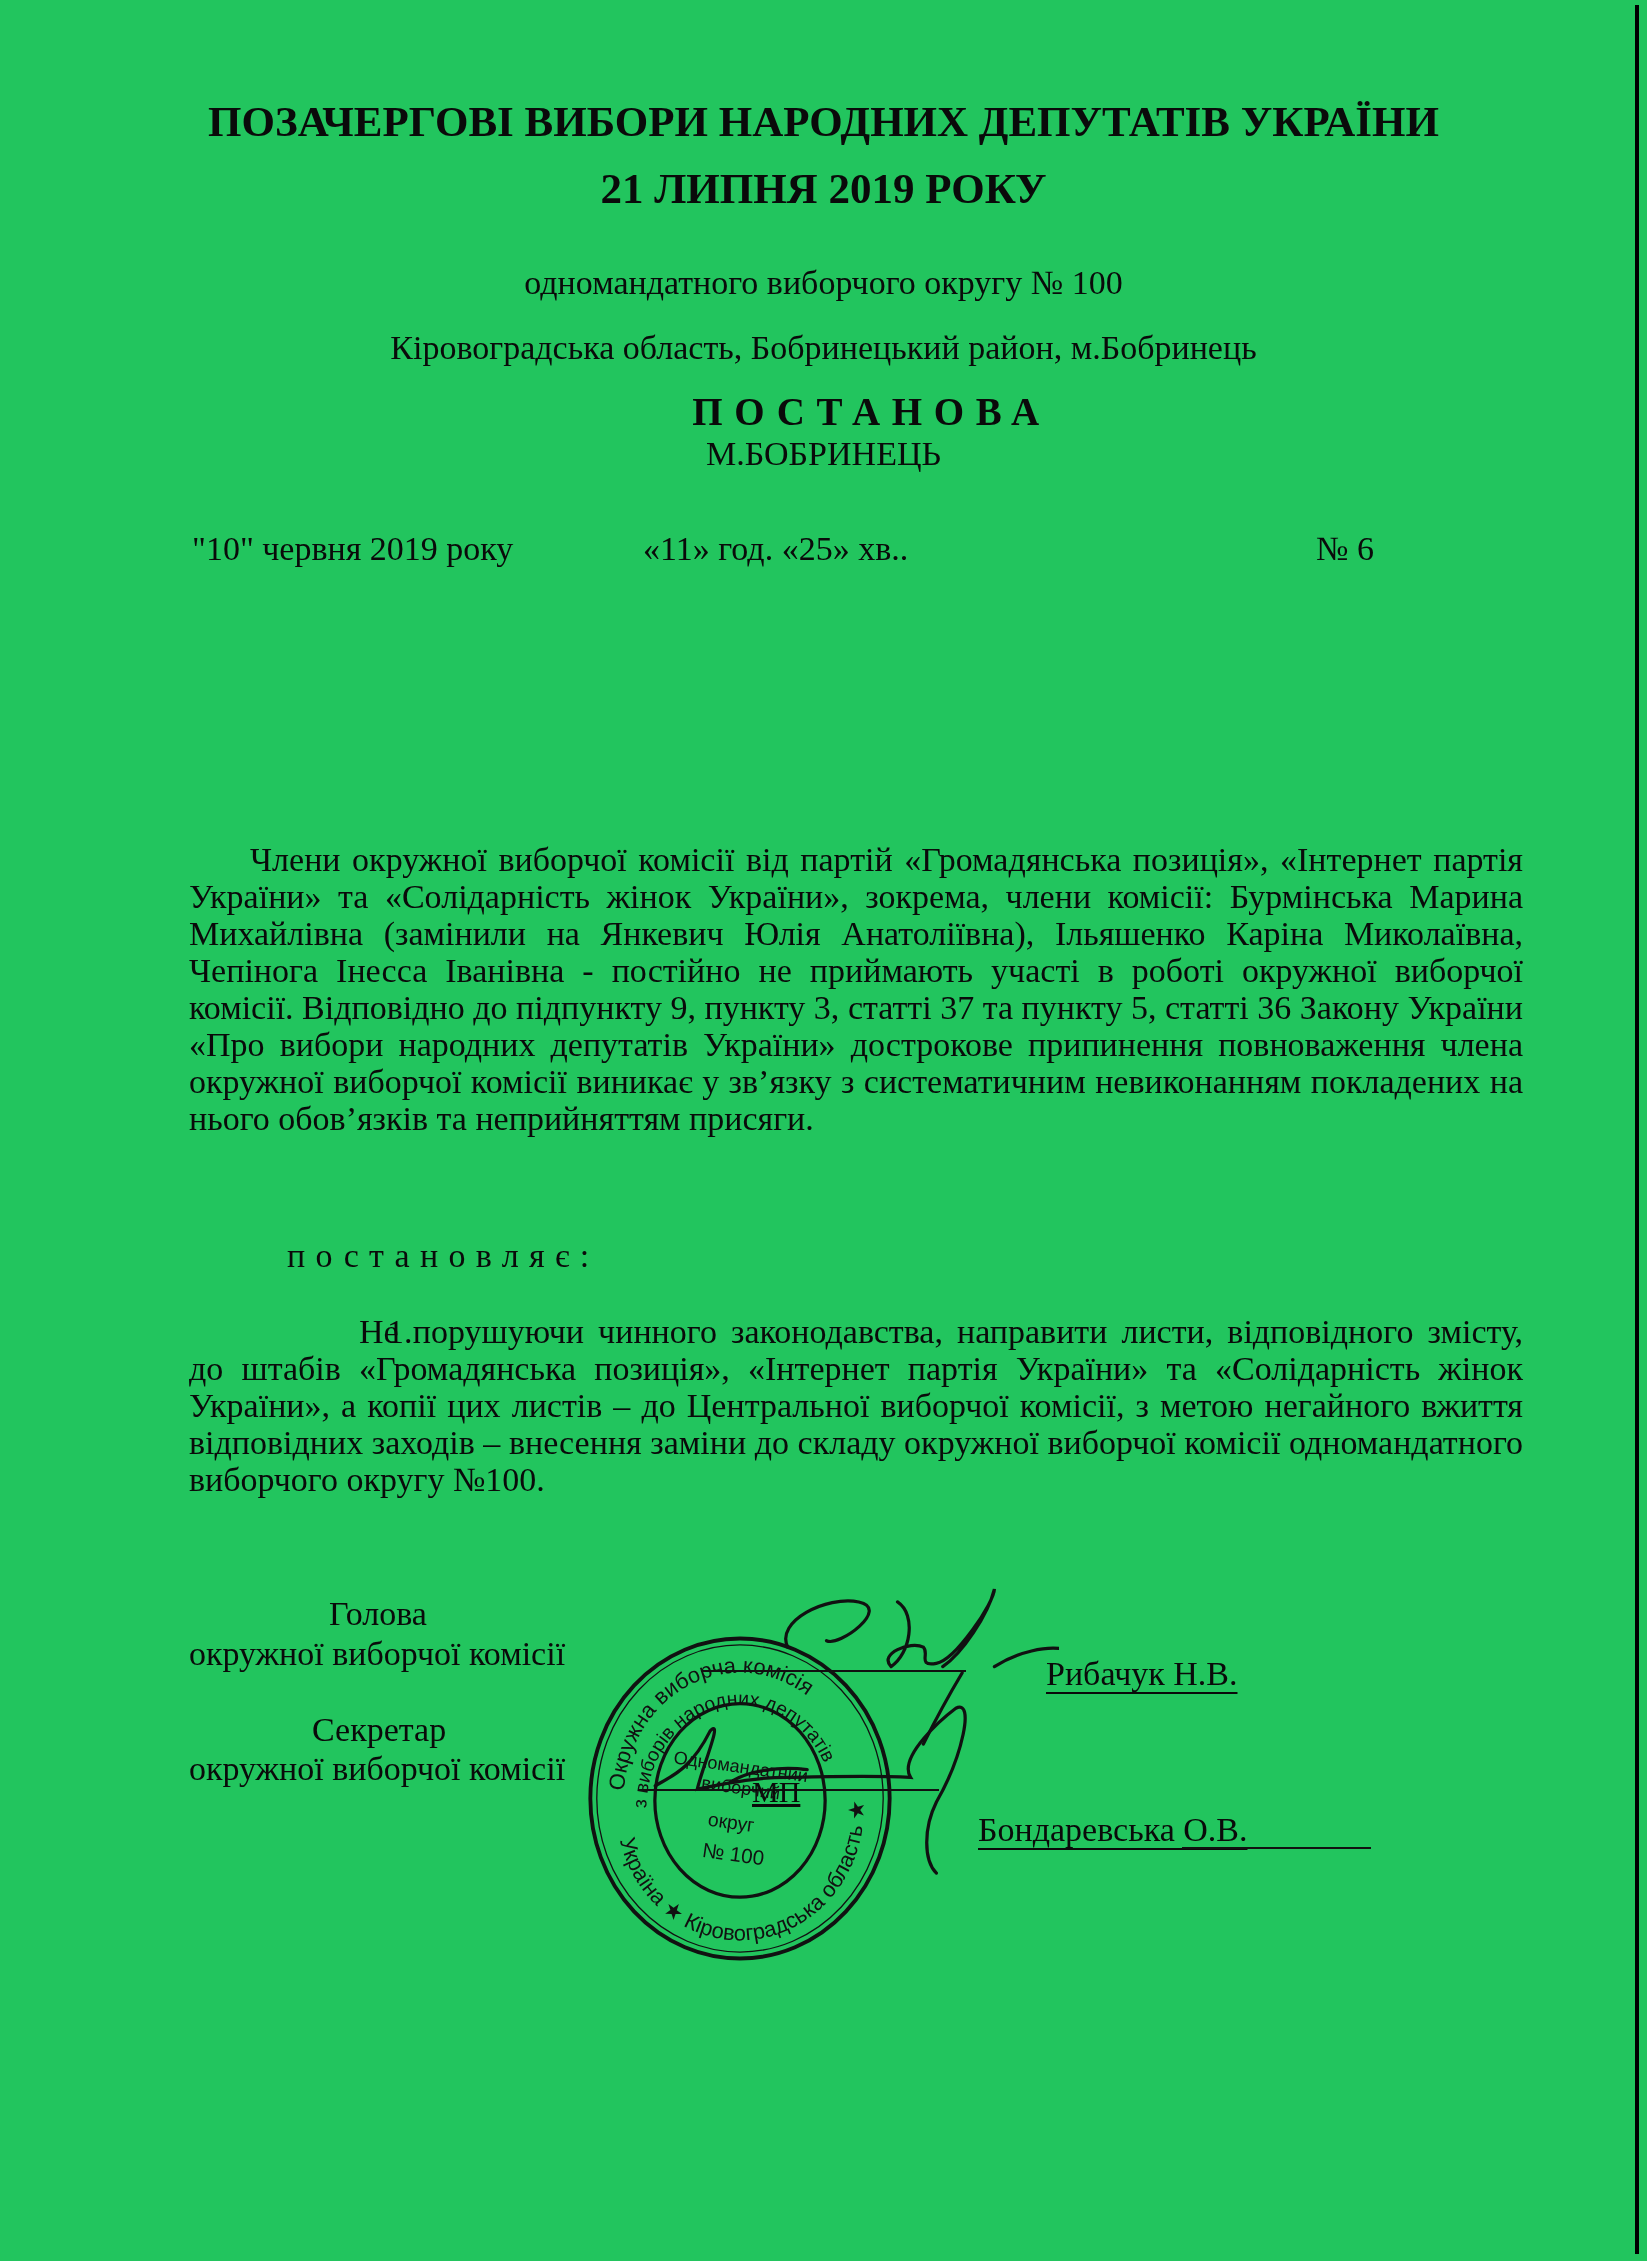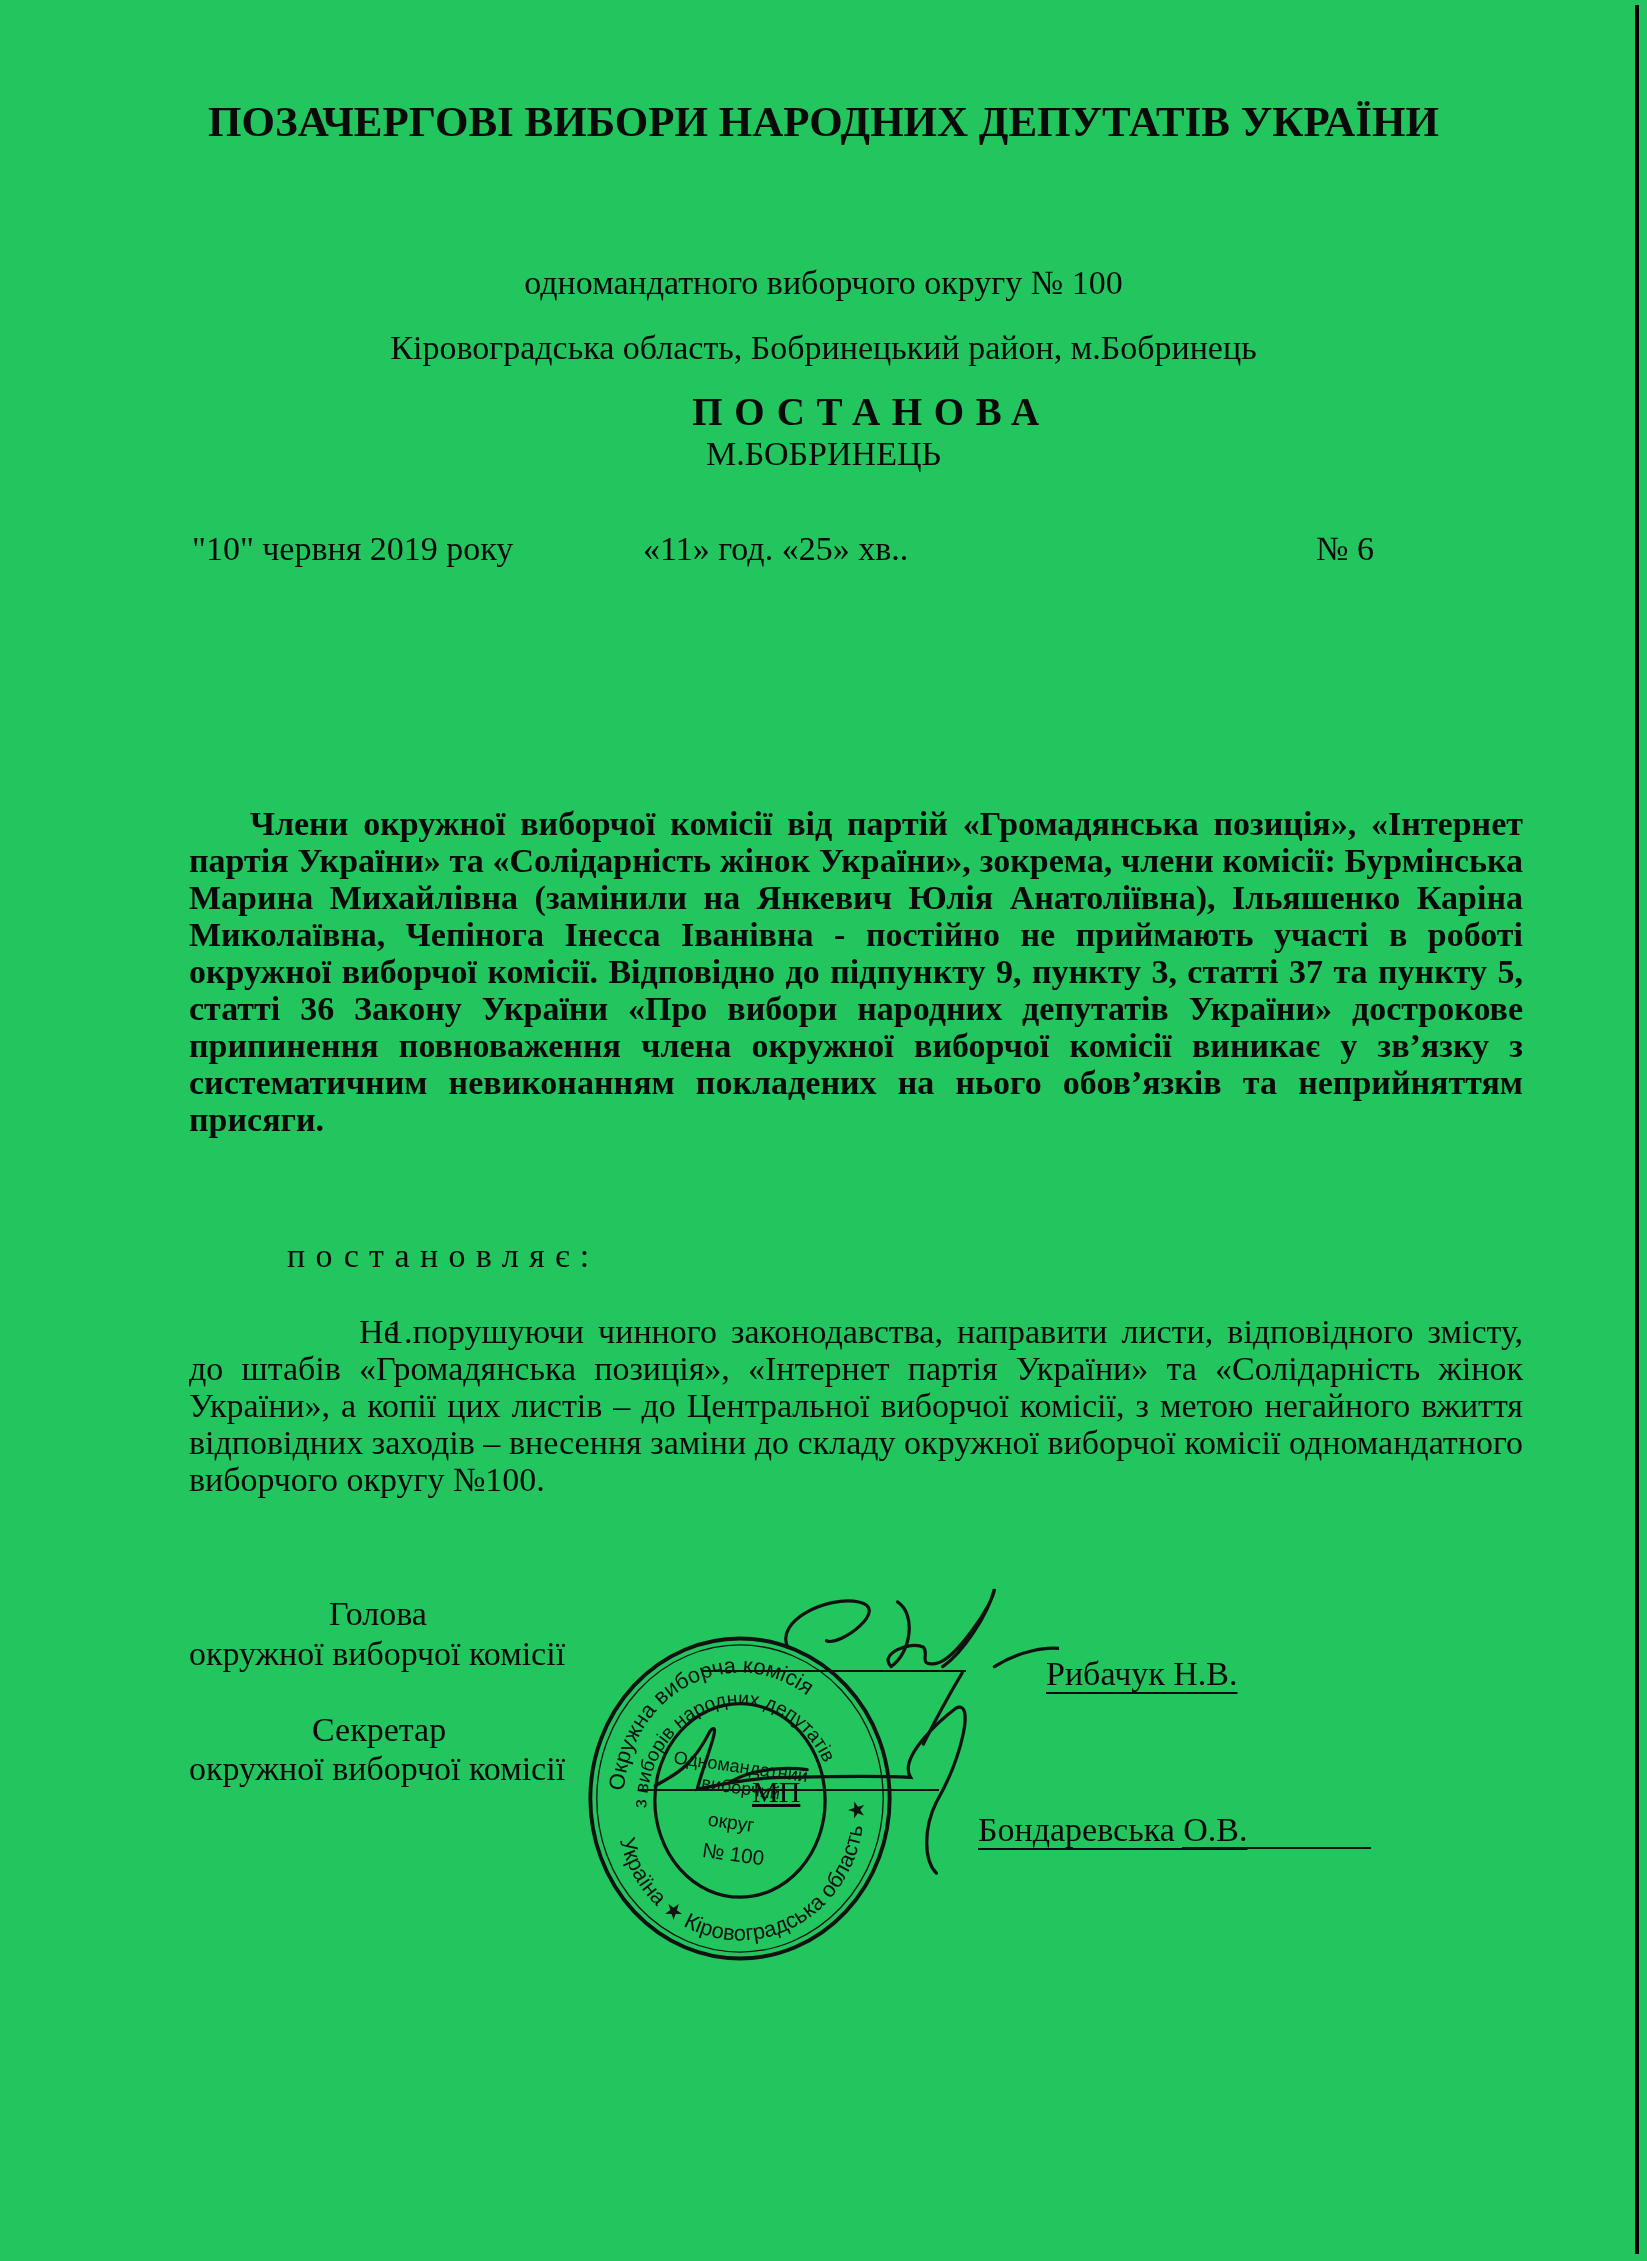--- a/index.html
+++ b/index.html
@@ -15,41 +15,42 @@
   .hdr-sub   { font-size: 34px; }
   .postanova { font-weight: bold; font-size: 39px; letter-spacing: 11.6px; padding-left: 48px; }
   .city      { font-size: 34px; }
   .dateline  { font-size: 34px; }
 
   .title-block { position: absolute; left: 189px; width: 1334px; top: 630px;
                  text-align: center; font-weight: bold; font-size: 34px; line-height: 41px; }
 
   .body-para { position: absolute; left: 189px; width: 1334px; font-size: 34px; line-height: 37px;
                text-align: justify; text-align-last: left; }
-  .para1 { top: 805px; text-indent: 61px; font-weight: bold; }
+  .para1 { top: 841px; text-indent: 61px; }
   .resolves { position: absolute; left: 287px; top: 1237px; font-weight: normal; font-size: 34px;
               letter-spacing: 10.3px; white-space: nowrap; }
   .item1 { top: 1313px; }
   .item1 .num { display: inline-block; width: 71px; }
   .item1 { text-indent: 99px; }
 
   .sig-label { font-size: 34px; }
   .sig-line { position: absolute; height: 1.9px; background: #111; }
   .sig-name { font-size: 34px; text-decoration: underline; text-decoration-thickness: 1.9px; text-underline-offset: 6.5px; }
   .stamp { position: absolute; left: 585px; top: 1634px; width: 310px; height: 329px; }
   .signature { position: absolute; }
 </style>
 </head>
 <body>
 
 <div class="page">
 
   <div class="scan-edge"></div>
 
   <div class="abs center hdr-title" style="top:100px;">ПОЗАЧЕРГОВІ ВИБОРИ НАРОДНИХ ДЕПУТАТІВ УКРАЇНИ</div>
+  <div class="abs center hdr-title" style="top:167px;">21 ЛИПНЯ 2019 РОКУ</div>
 
   <div class="abs center hdr-sub" style="top:266px;">одномандатного виборчого округу № 100</div>
   <div class="abs center hdr-sub" style="top:331px;">Кіровоградська область, Бобринецький район, м.Бобринець</div>
 
   <div class="abs center postanova" style="top:392px;">ПОСТАНОВА</div>
   <div class="abs center city" style="top:437px;">М.БОБРИНЕЦЬ</div>
 
   <div class="abs dateline" style="left:192px; top:532px;">"10" червня  2019 року</div>
   <div class="abs dateline" style="left:643px; top:532px;">«11» год. «25» хв..</div>
   <div class="abs dateline" style="left:1316px; top:532px;">№ 6</div>

